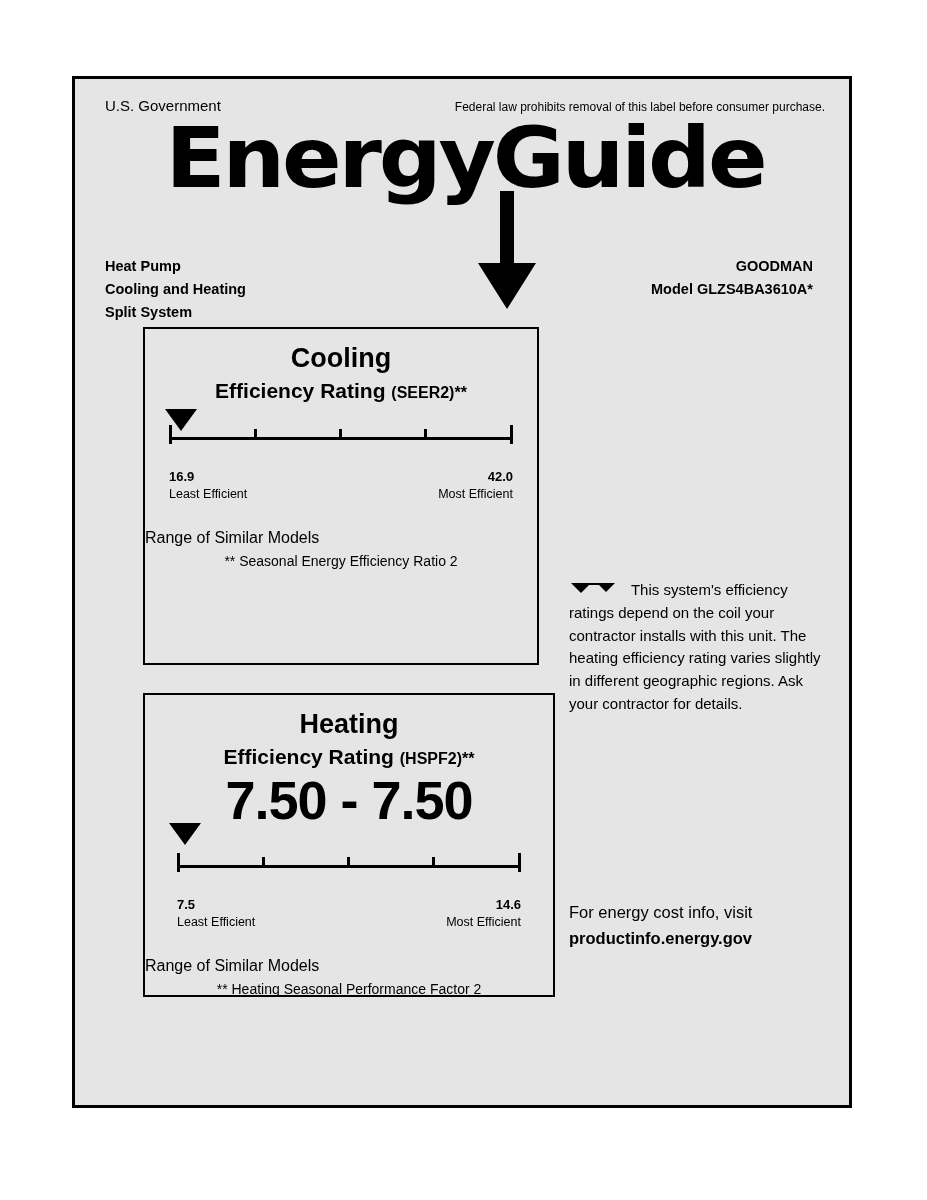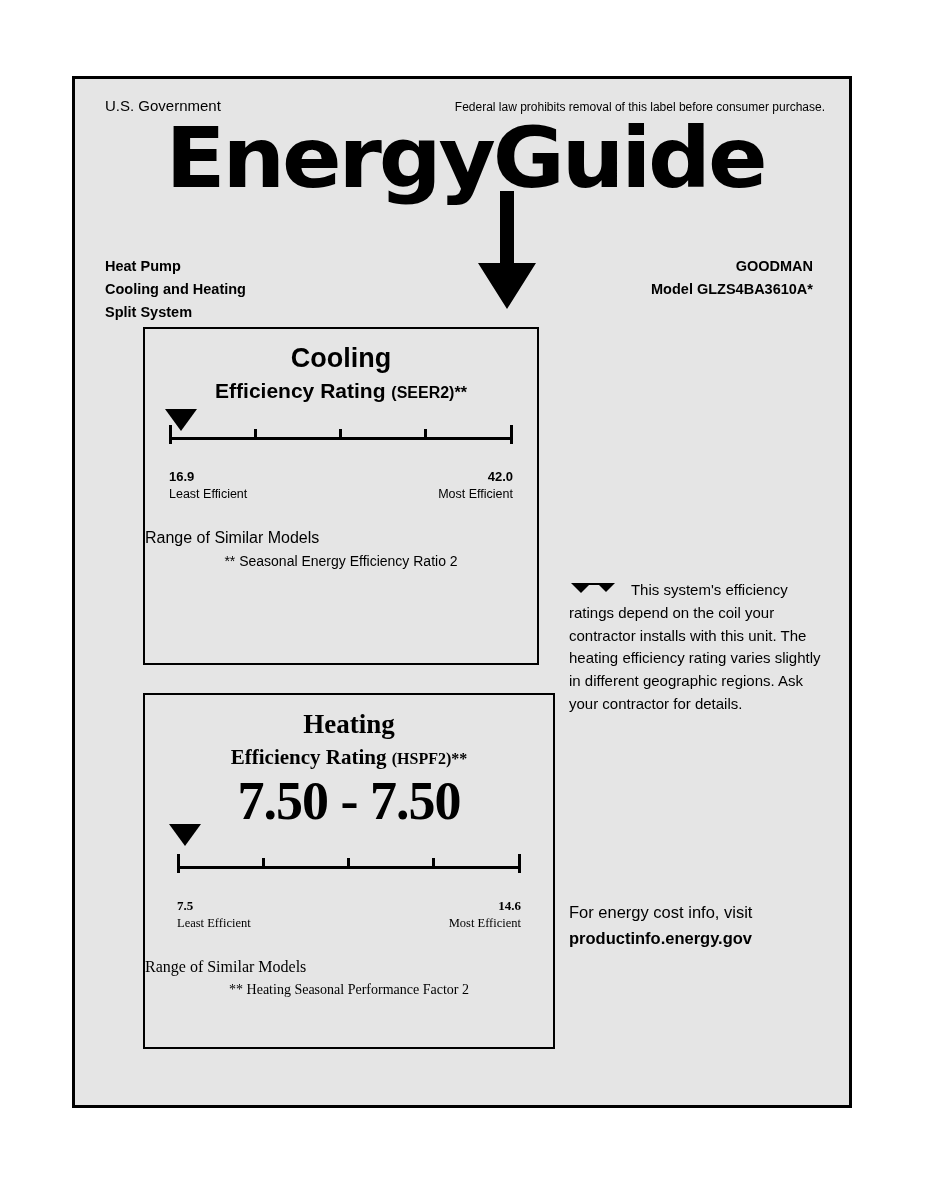--- a/index.html
+++ b/index.html
@@ -92,21 +92,21 @@
     text-align: right;
   }
 
   
   .rating-box {
     position: absolute;
     border: 2px solid #000;
     box-sizing: border-box;
   }
   #cooling-box { left: 68px; top: 248px; width: 396px; height: 338px; }
-  #heating-box { left: 68px; top: 614px; width: 412px; height: 356px; font-family: Liberation Serif, serif; }
+  #heating-box { left: 68px; top: 614px; width: 412px; height: 304px; }
 
   .rb-title {
     text-align: center;
     font-size: 27px;
     font-weight: bold;
     margin-top: 14px;
     color: #000;
   }
   .rb-sub {
     text-align: center;

